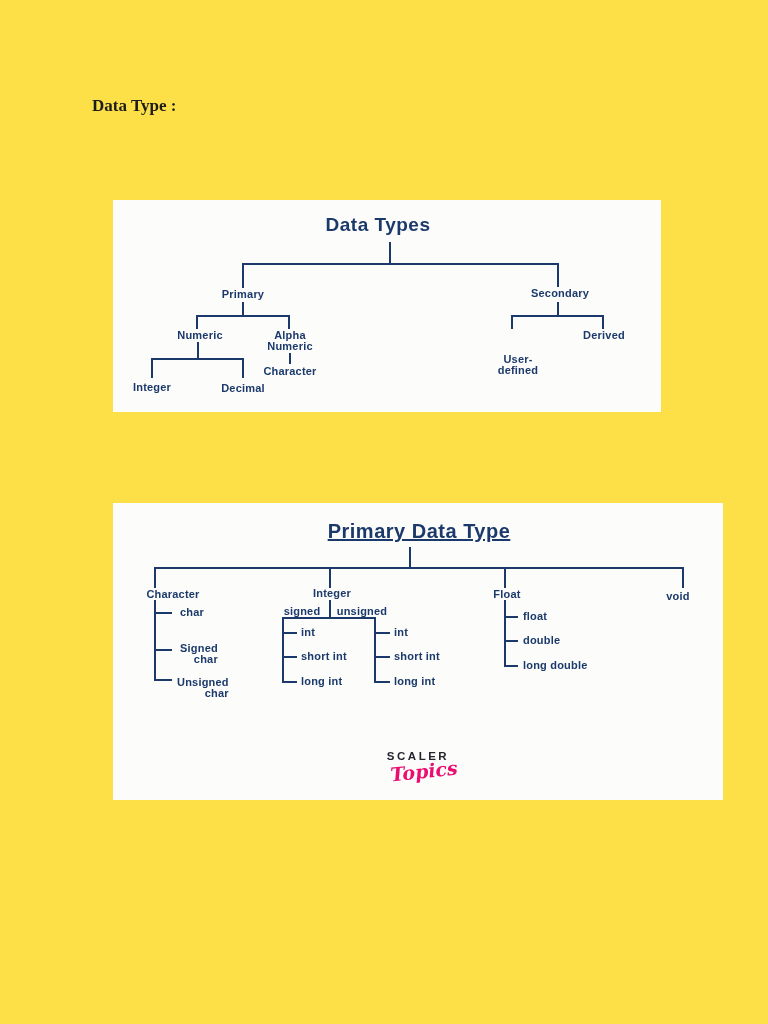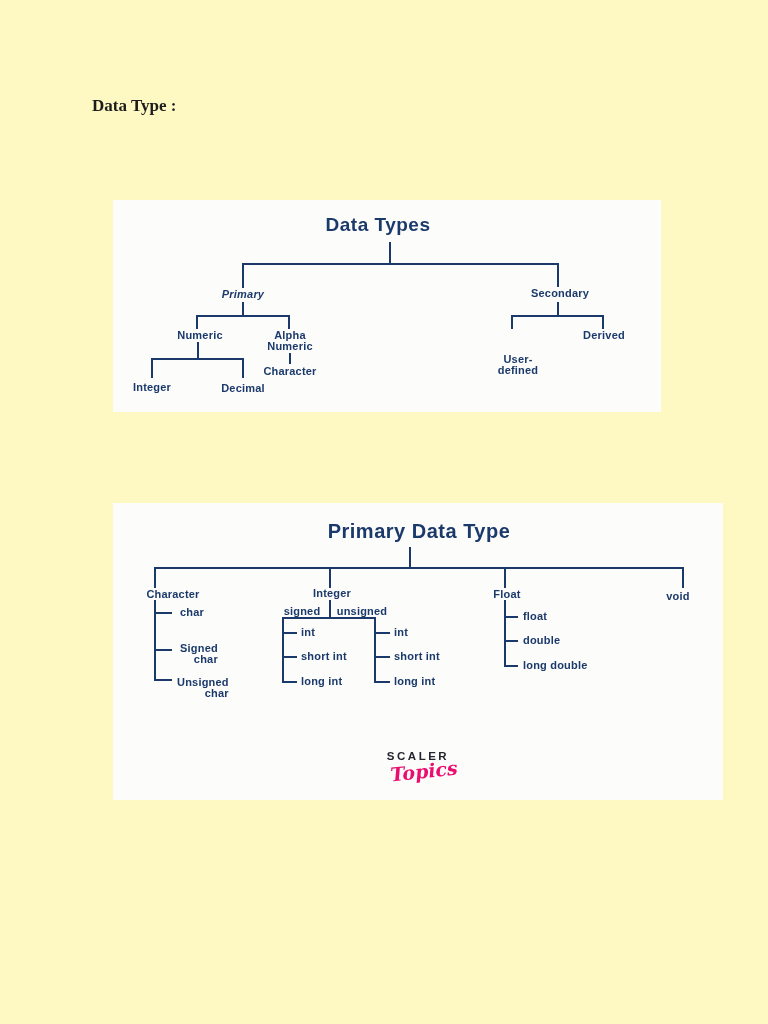--- a/index.html
+++ b/index.html
@@ -1,29 +1,29 @@
 <!DOCTYPE html>
 <html><head>
 <meta charset="utf-8">
 <style>
   html,body{margin:0;padding:0;background:#ffffff;}
-  .page{position:relative;width:768px;height:1024px;background:#fef9c3;overflow:hidden;
+  .page{position:relative;width:768px;height:1024px;background:#fde047;overflow:hidden;
         font-family:"Liberation Serif",serif;}
   .panel{position:absolute;background:#fcfcfb;}
   .doc-h1{position:absolute;left:92px;top:85px;font:bold 17px/1.2 "Liberation Serif",serif;color:#1c1c1c;}
   .doc-p{position:absolute;left:92px;top:117px;width:600px;font:13.5px/1.3 "Liberation Serif",serif;color:#1e1e1e;}
   .doc-h2{position:absolute;left:92px;top:885px;font:bold 20px/1.2 "Liberation Serif",serif;color:#252c3f;}
   svg.lines{position:absolute;left:0;top:0;}
   .lbl{position:absolute;font:bold 11px/11px "Liberation Sans",sans-serif;color:#1b3a6b;
        letter-spacing:0.2px;white-space:pre-line;transform:translateX(-50%);text-align:center;}
   .lbl.la{transform:none;text-align:right;}
   .d1-title{position:absolute;font:bold 19px/20px "Liberation Sans",sans-serif;color:#1b3a6b;
        letter-spacing:0.5px;transform:translateX(-50%);left:378px;top:215px;}
   .d2-title{position:absolute;font:bold 20px/20px "Liberation Sans",sans-serif;color:#1b3a6b;
-       letter-spacing:0.5px;transform:translateX(-50%);left:419px;top:521px;}
+       letter-spacing:0.5px;transform:translateX(-50%);left:419px;top:521px;text-decoration:underline;}
   .logo-brand{position:absolute;left:418px;top:750px;transform:translateX(-50%);
        font:bold 11.5px/12px "Liberation Sans",sans-serif;letter-spacing:2.5px;color:#26242e;}
   .logo-sub{position:absolute;left:424px;top:761px;transform:translateX(-50%) rotate(-6deg);
        font:bold italic 19px/20px "DejaVu Serif",serif;color:#ea0e6f;}
 </style>
 </head>
 <body>
 
 <div class="page">
 
@@ -58,21 +58,21 @@
       <path d="M283 657 L297 657"></path>
       <path d="M375 633 L390 633"></path>
       <path d="M375 657 L390 657"></path>
       <path d="M505 600 L505 666 L518 666"></path>
       <path d="M505 617 L518 617"></path>
       <path d="M505 641 L518 641"></path>
     </g>
   </svg>
 
   <div class="d1-title">Data Types</div>
-  <span class="lbl" style="left:243px;top:289px;font-style:italic;">Primary</span>
+  <span class="lbl" style="left:243px;top:289px;">Primary</span>
   <span class="lbl" style="left:560px;top:288px;">Secondary</span>
   <span class="lbl" style="left:200px;top:330px;">Numeric</span>
   <span class="lbl" style="left:290px;top:330px;">Alpha
 Numeric</span>
   <span class="lbl" style="left:290px;top:366px;">Character</span>
   <span class="lbl" style="left:152px;top:382px;">Integer</span>
   <span class="lbl" style="left:243px;top:383px;">Decimal</span>
   <span class="lbl" style="left:518px;top:330px;margin-top:24px;">User-
 defined</span>
   <span class="lbl" style="left:604px;top:330px;">Derived</span>

